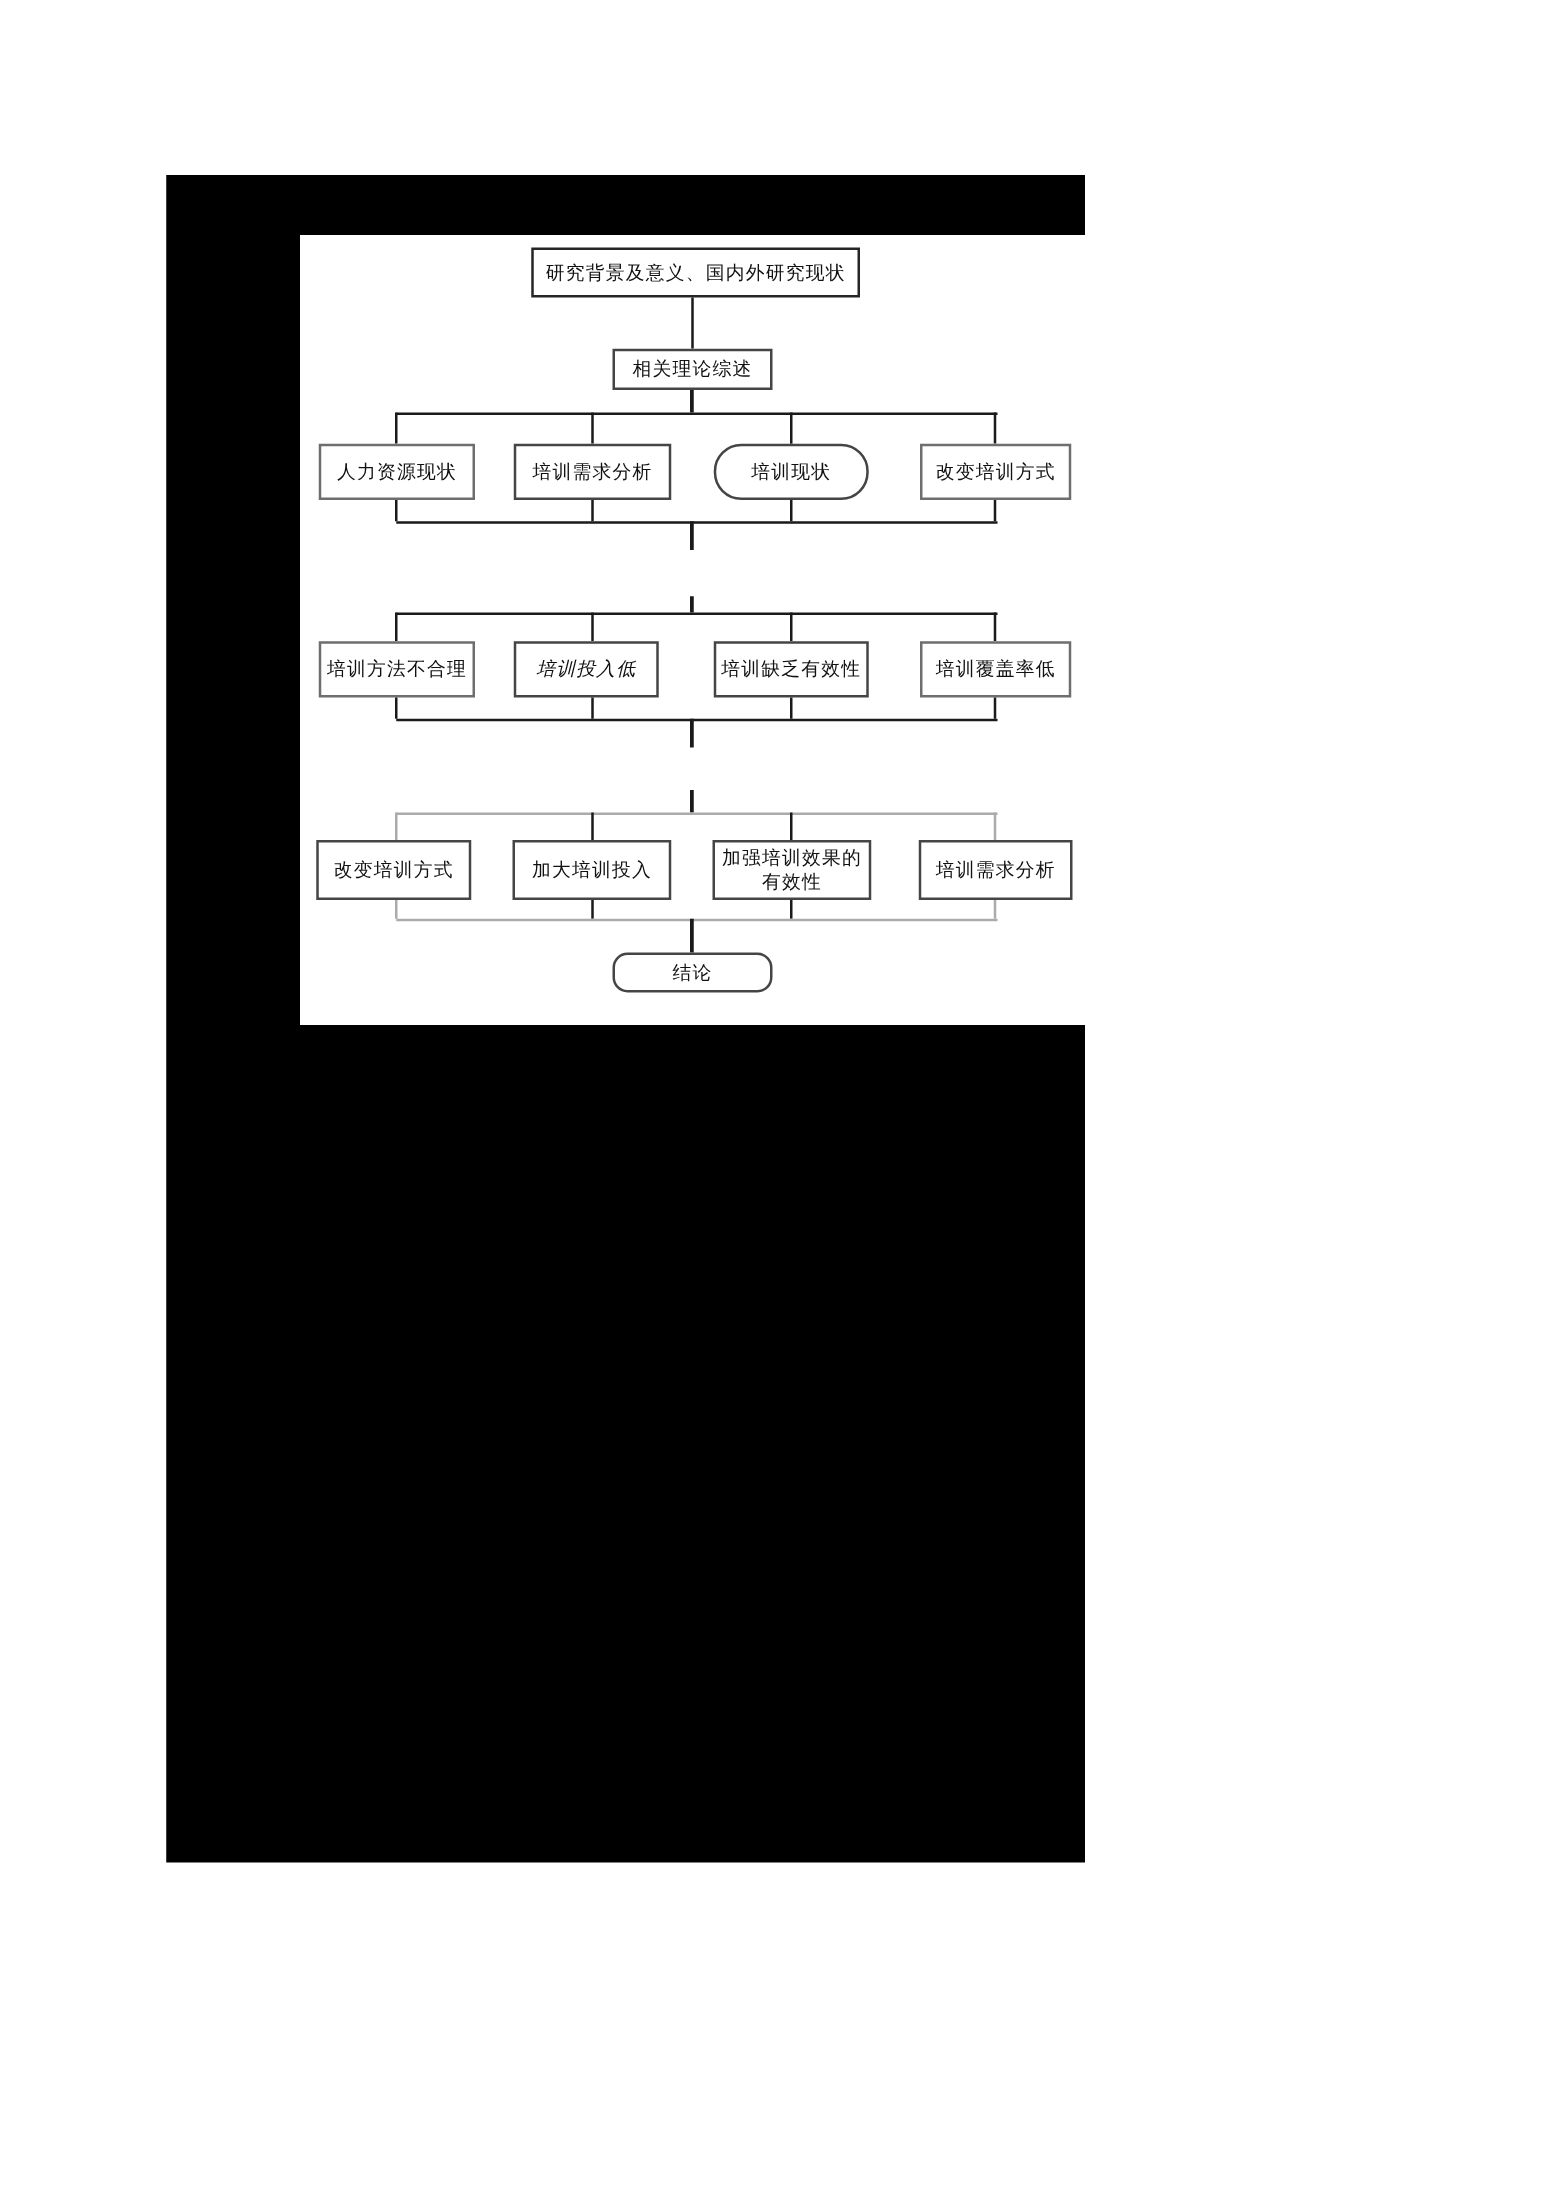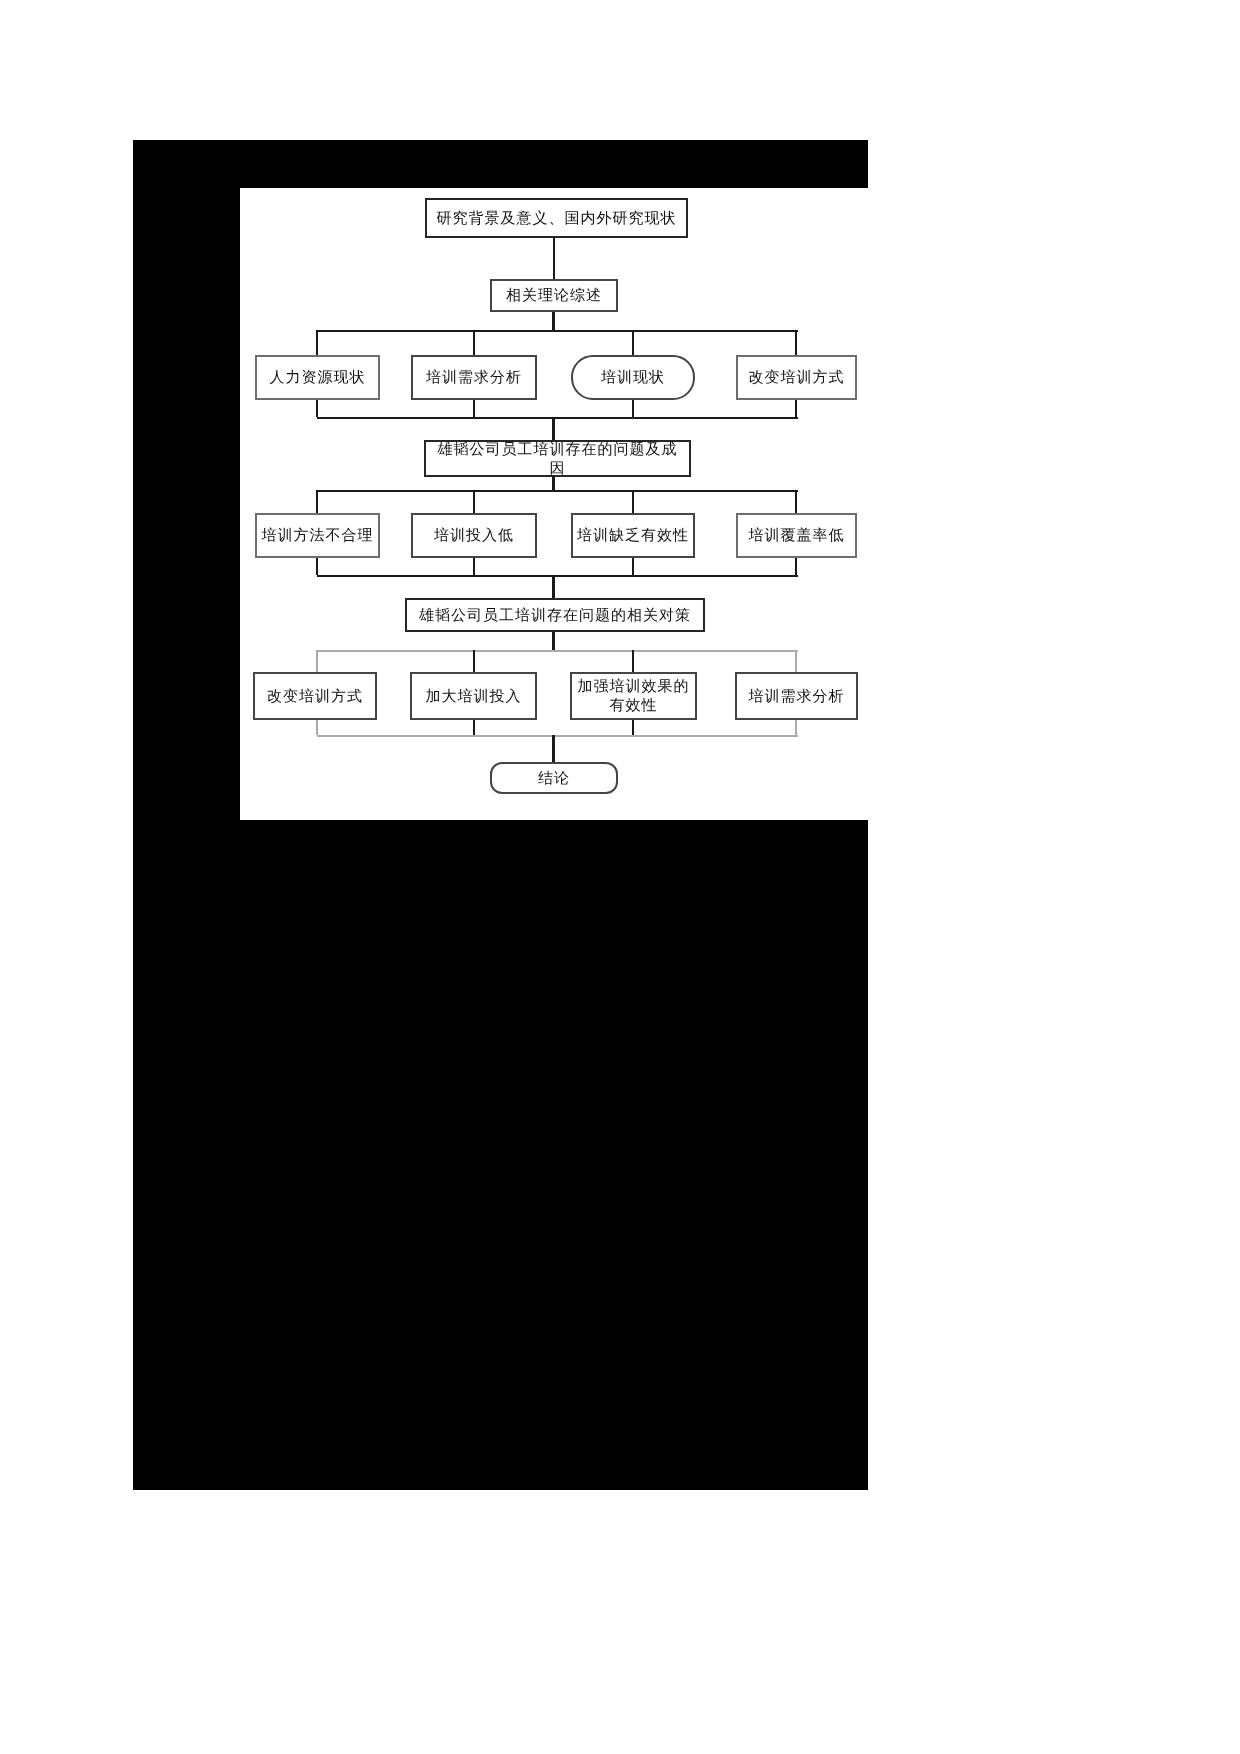--- a/index.html
+++ b/index.html
@@ -75,42 +75,40 @@
   <div class="node" style="left:571px; top:355px; width:124px; height:45px;border-radius:22px;">培训现状</div>
   <div class="node soft" style="left:736px; top:355px; width:121px; height:45px;">改变培训方式</div>
 
   <div class="line v2" style="left:316px; top:400px; height:17px;"></div>
   <div class="line v2" style="left:473px; top:400px; height:17px;"></div>
   <div class="line v2" style="left:632px; top:400px; height:17px;"></div>
   <div class="line v2" style="left:795px; top:400px; height:17px;"></div>
   <div class="line h2" style="left:317px; top:417px; width:481px;"></div>
   <div class="line v3" style="left:552px; top:417px; height:23px;"></div>
 
-  <div class="node title" style="left:424px; top:440px; width:267px; height:37px;">雄韬公司员工培训存在的问题及成因</div>
 
   <div class="line v3" style="left:552px; top:477px; height:13px;"></div>
   <div class="line h2" style="left:317px; top:490px; width:481px;"></div>
   <div class="line v2" style="left:316px; top:490px; height:23px;"></div>
   <div class="line v2" style="left:473px; top:490px; height:23px;"></div>
   <div class="line v2" style="left:632px; top:490px; height:23px;"></div>
   <div class="line v2" style="left:795px; top:490px; height:23px;"></div>
 
   <div class="node soft" style="left:255px; top:513px; width:125px; height:45px;">培训方法不合理</div>
-  <div class="node" style="left:411px; top:513px; width:126px; height:45px;">培训投入低</div>
+  <div class="node" style="left:411px; top:513px; width:116px; height:45px;font-style:italic;">培训投入低</div>
   <div class="node" style="left:571px; top:513px; width:124px; height:45px;">培训缺乏有效性</div>
   <div class="node soft" style="left:736px; top:513px; width:121px; height:45px;">培训覆盖率低</div>
 
   <div class="line v2" style="left:316px; top:558px; height:17px;"></div>
   <div class="line v2" style="left:473px; top:558px; height:17px;"></div>
   <div class="line v2" style="left:632px; top:558px; height:17px;"></div>
   <div class="line v2" style="left:795px; top:558px; height:17px;"></div>
   <div class="line h2" style="left:317px; top:575px; width:481px;"></div>
   <div class="line v3" style="left:552px; top:575px; height:23px;"></div>
 
-  <div class="node title" style="left:405px; top:598px; width:300px; height:34px;">雄韬公司员工培训存在问题的相关对策</div>
 
   <div class="line v3" style="left:552px; top:632px; height:18px;"></div>
   <div class="line h2 light" style="left:317px; top:650px; width:481px;"></div>
   <div class="line v2 light" style="left:316px; top:650px; height:22px;"></div>
   <div class="line v2" style="left:473px; top:650px; height:22px;"></div>
   <div class="line v2" style="left:632px; top:650px; height:22px;"></div>
   <div class="line v2 light" style="left:795px; top:650px; height:22px;"></div>
 
   <div class="node" style="left:253px; top:672px; width:124px; height:48px;">改变培训方式</div>
   <div class="node" style="left:410px; top:672px; width:127px; height:48px;">加大培训投入</div>

